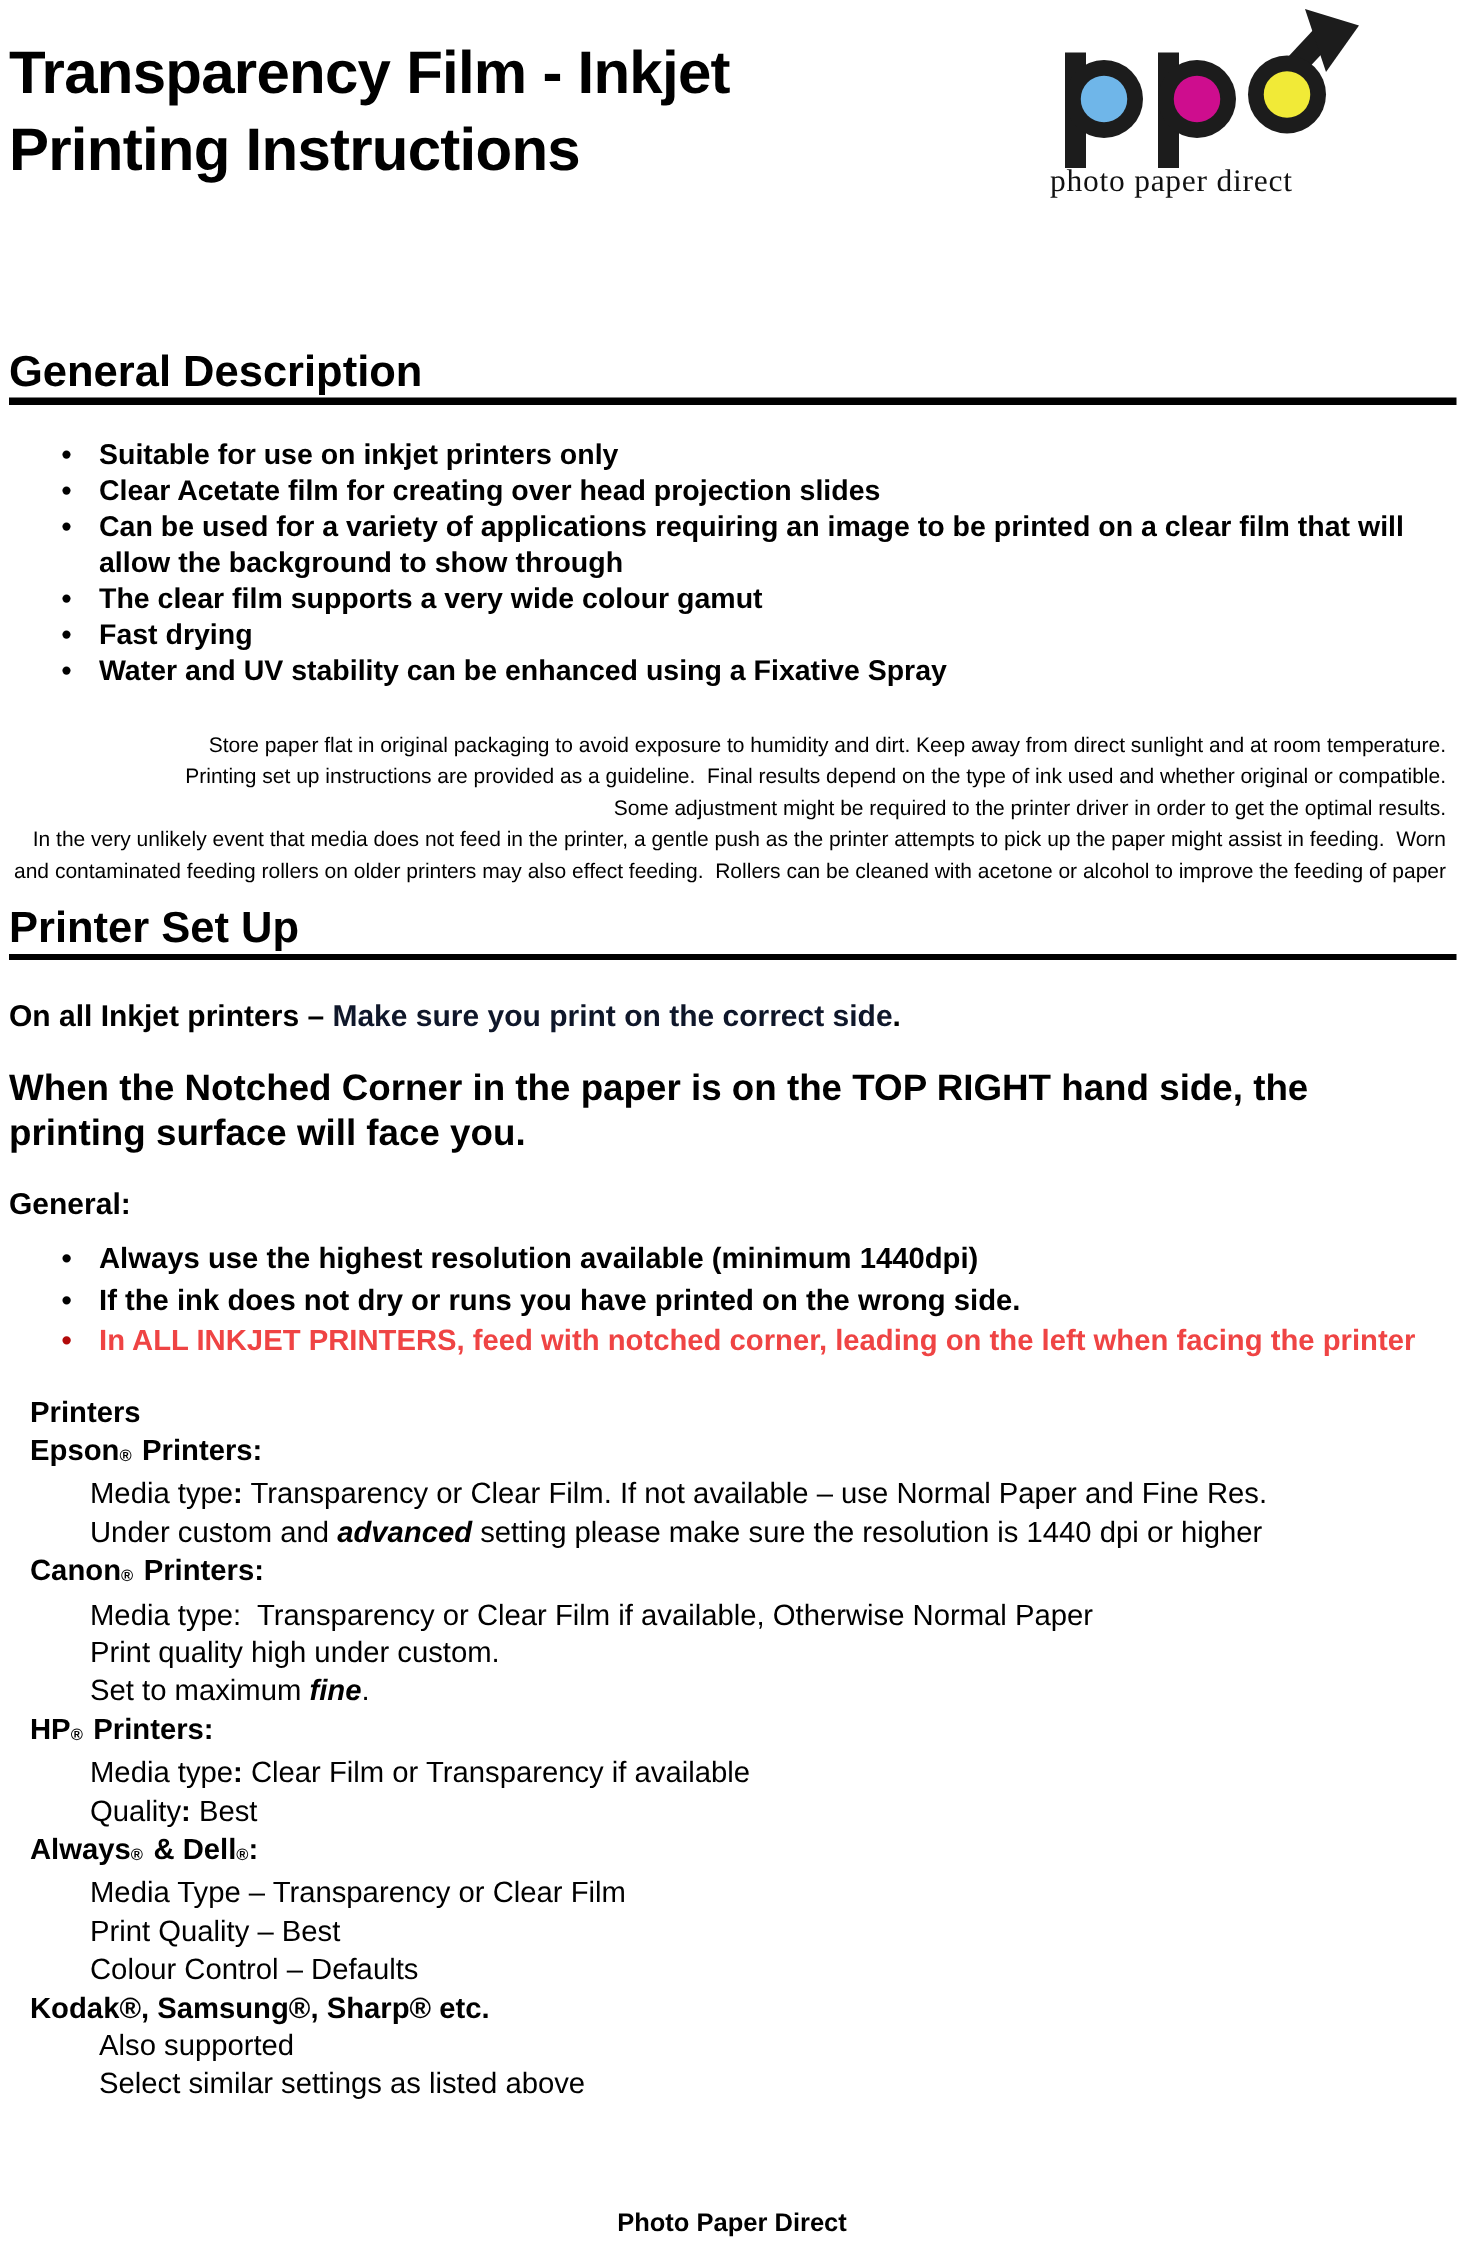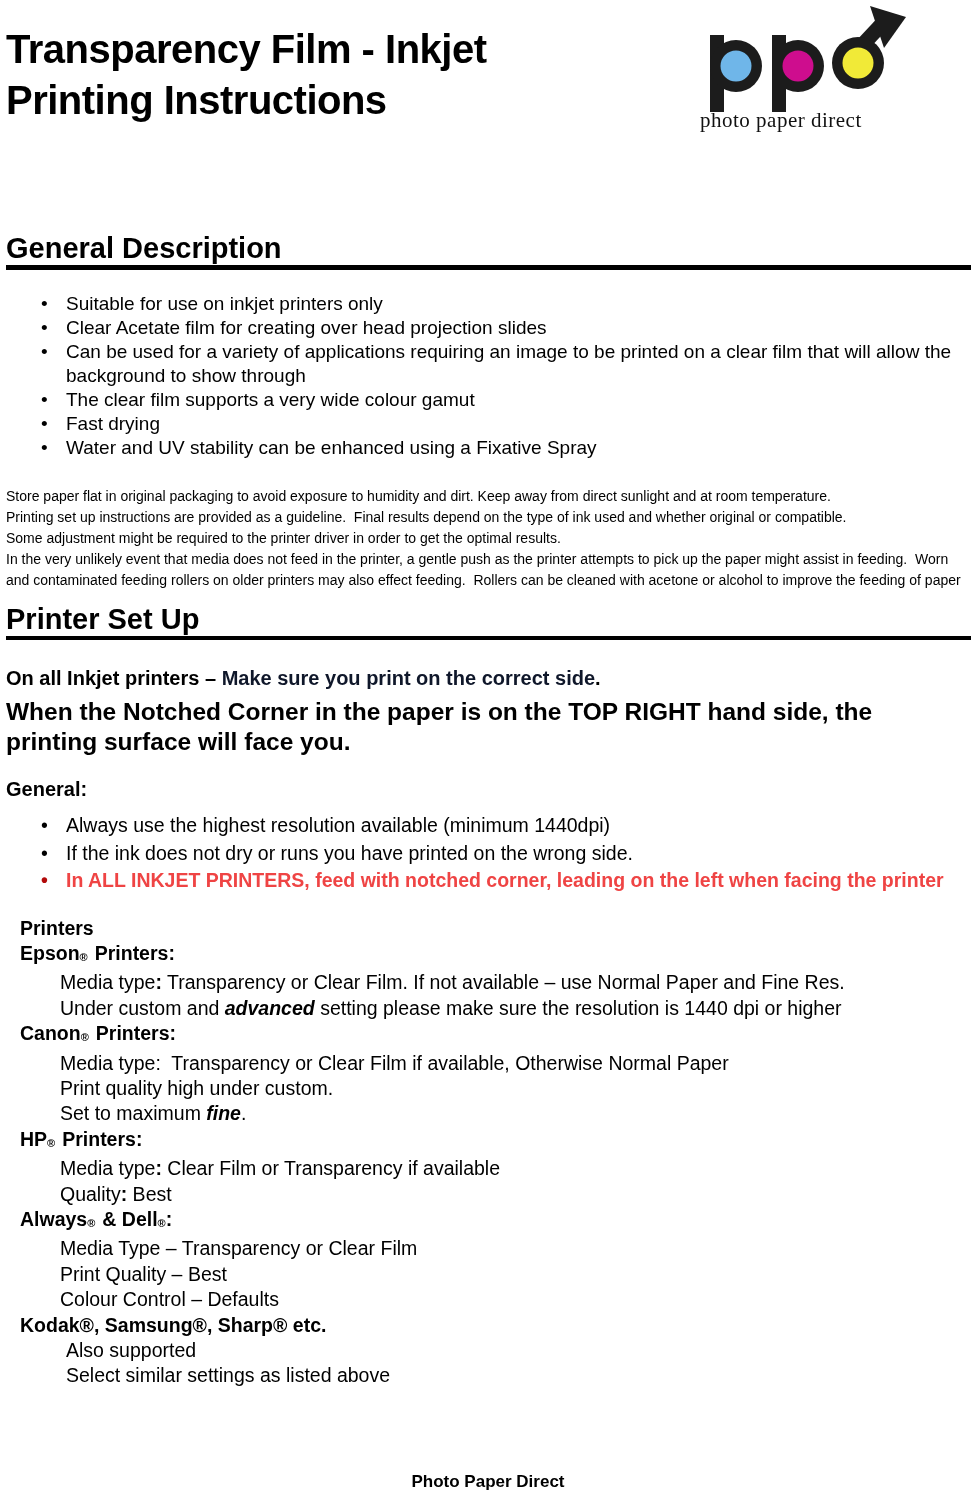--- a/index.html
+++ b/index.html
@@ -20,36 +20,36 @@
   .sechead{
     font-size:29px;line-height:28px;font-weight:bold;
     margin:0 5px 0 6px;padding-bottom:3px;
   }
   .sechead.thick{border-bottom:5px solid #000;margin-top:82px;}
   .sechead.thin{border-bottom:4px solid #000;margin-top:14px;}
   
   ul.blist{list-style:none;margin:22px 0 0 0;padding:0;}
   ul.blist li{
     position:relative;font-size:19px;line-height:24px;
-    padding-left:66px;margin:0;max-width:900px;white-space:pre-wrap;
+    padding-left:66px;margin:0;max-width:900px;white-space:pre-wrap;font-weight:bold;
   }
   ul.blist li::before{content:"\2022";position:absolute;left:41px;top:0;}
   ul.gbullets{margin-top:10px;}
   ul.gbullets li{font-size:19.5px;line-height:27.5px;max-width:905px;}
   ul.gbullets li.redb{color:#ef4444;font-weight:bold;}
   ul.gbullets li.redb::before{color:#b20a0a;}
   
-  .notes{margin:26px 6px 0 6px;width:958px;}
+  .notes{margin:26px 6px 0 6px;width:958px;text-align:right;}
   .note-line{font-size:14px;line-height:21px;white-space:pre-wrap;}
   
   .intro{margin:26px 0 0 6px;font-size:20px;line-height:25px;white-space:pre-wrap;}
   .b{font-weight:bold;text-align:right;}
   .bi{font-weight:bold;font-style:italic;}
   .red{color:#0f172a;}
-  .notice{margin:6px 8px 0 6px;font-size:24.5px;line-height:30px;font-weight:bold;}
+  .notice{margin:20px 8px 0 6px;font-size:24.5px;line-height:30px;font-weight:bold;}
   .glabel{margin:20px 14px 0 6px;font-size:20px;line-height:25px;font-weight:bold;}
   
   .printers{margin-top:21px;}
   .printers p{margin:0 0 0 20px;font-size:19.5px;line-height:25.4px;white-space:pre-wrap;}
   .plabel{font-weight:bold;}
   .phead{font-weight:bold;}
   .phead .rest{margin-left:7px;}
   .reg{font-size:11px;vertical-align:-1px;font-weight:bold;}
   .pline{padding-left:40px;}
   .pline2{padding-left:46px;}

